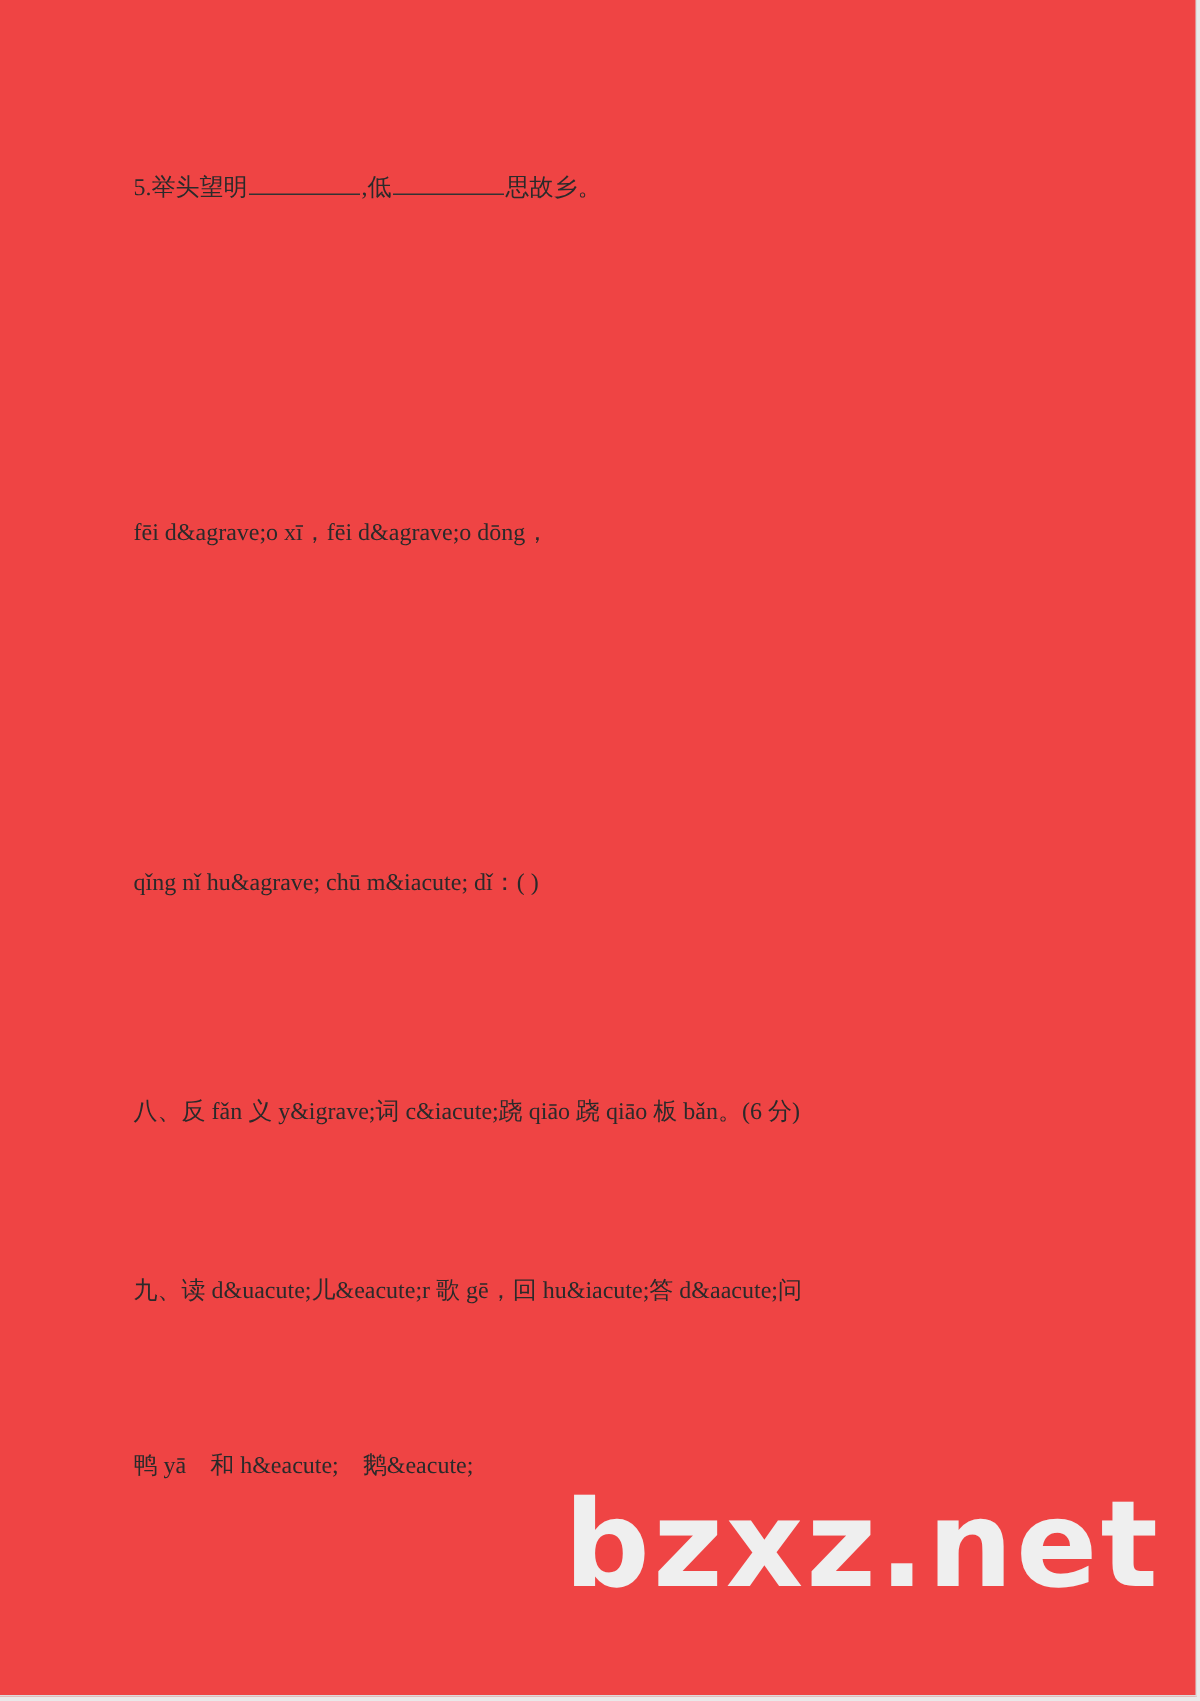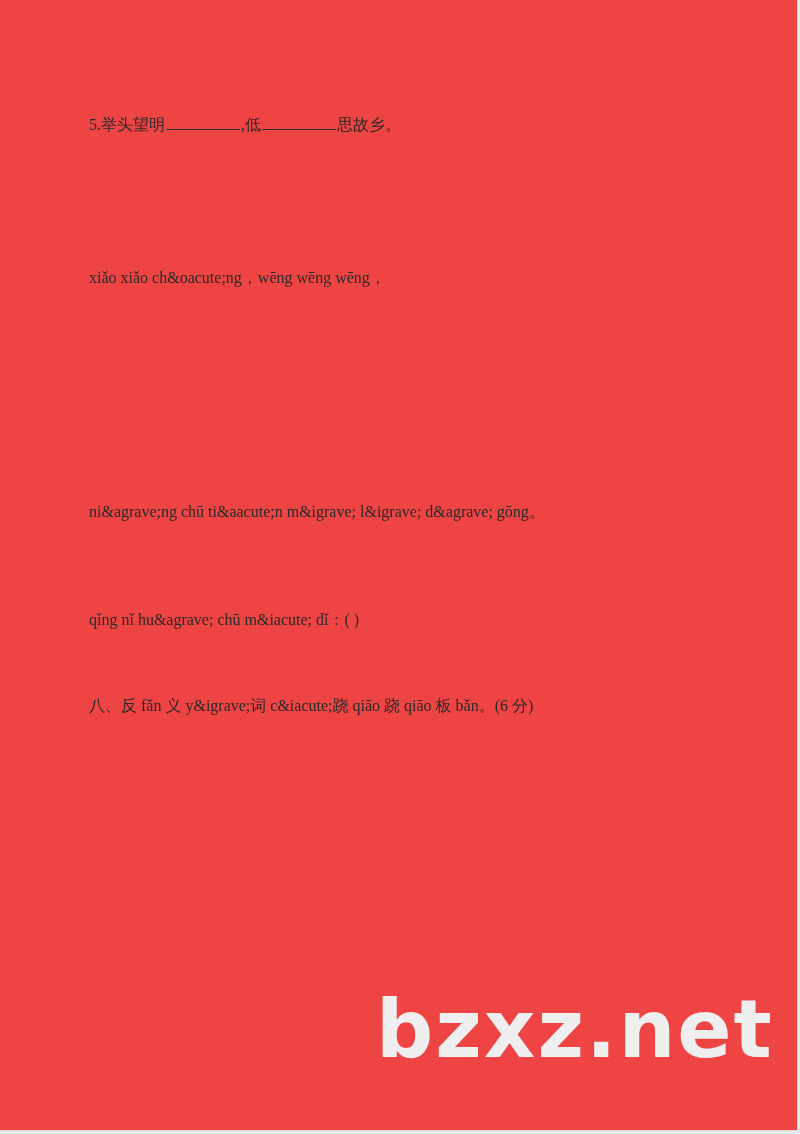--- a/index.html
+++ b/index.html
@@ -56,19 +56,20 @@
 </style>
 </head>
 <body>
 
 <div class="page">
 
   <div class="line" style="top:115px">
     <span>5.举头望明</span><span class="blank"></span><span>,低</span><span class="blank"></span><span>思故乡。</span>
   </div>
 
-  <div class="line" style="top:268px">xiǎo xiǎo ch&amp;oacute;ng，wēng wēng wēng，</div>
-  <div class="line" style="top:502px">ni&amp;agrave;ng chū ti&amp;aacute;n m&amp;igrave; l&amp;igrave; d&amp;agrave; gōng。</div>
-  <div class="line" style="top:610px">qǐng nǐ hu&amp;agrave; chū m&amp;iacute; dǐ：( )</div>
-  <div class="line" style="top:696px">八、反 fǎn 义 y&amp;igrave;词 c&amp;iacute;跷 qiāo 跷 qiāo 板 bǎn。(6 分)</div>
+  <div class="line" style="top:346px">fēi d&amp;agrave;o xī，fēi d&amp;agrave;o dōng，</div>
+  <div class="line" style="top:579px">qǐng nǐ hu&amp;agrave; chū m&amp;iacute; dǐ：( )</div>
+  <div class="line" style="top:732px">八、反 fǎn 义 y&amp;igrave;词 c&amp;iacute;跷 qiāo 跷 qiāo 板 bǎn。(6 分)</div>
+  <div class="line" style="top:851px">九、读 d&amp;uacute;儿&amp;eacute;r 歌 gē，回 hu&amp;iacute;答 d&amp;aacute;问</div>
+  <div class="line" style="top:968px">鸭 yā　和 h&amp;eacute;　鹅&amp;eacute;</div>
 
   <div class="watermark">bzxz.net</div>
 </div>
 
 </body></html>

